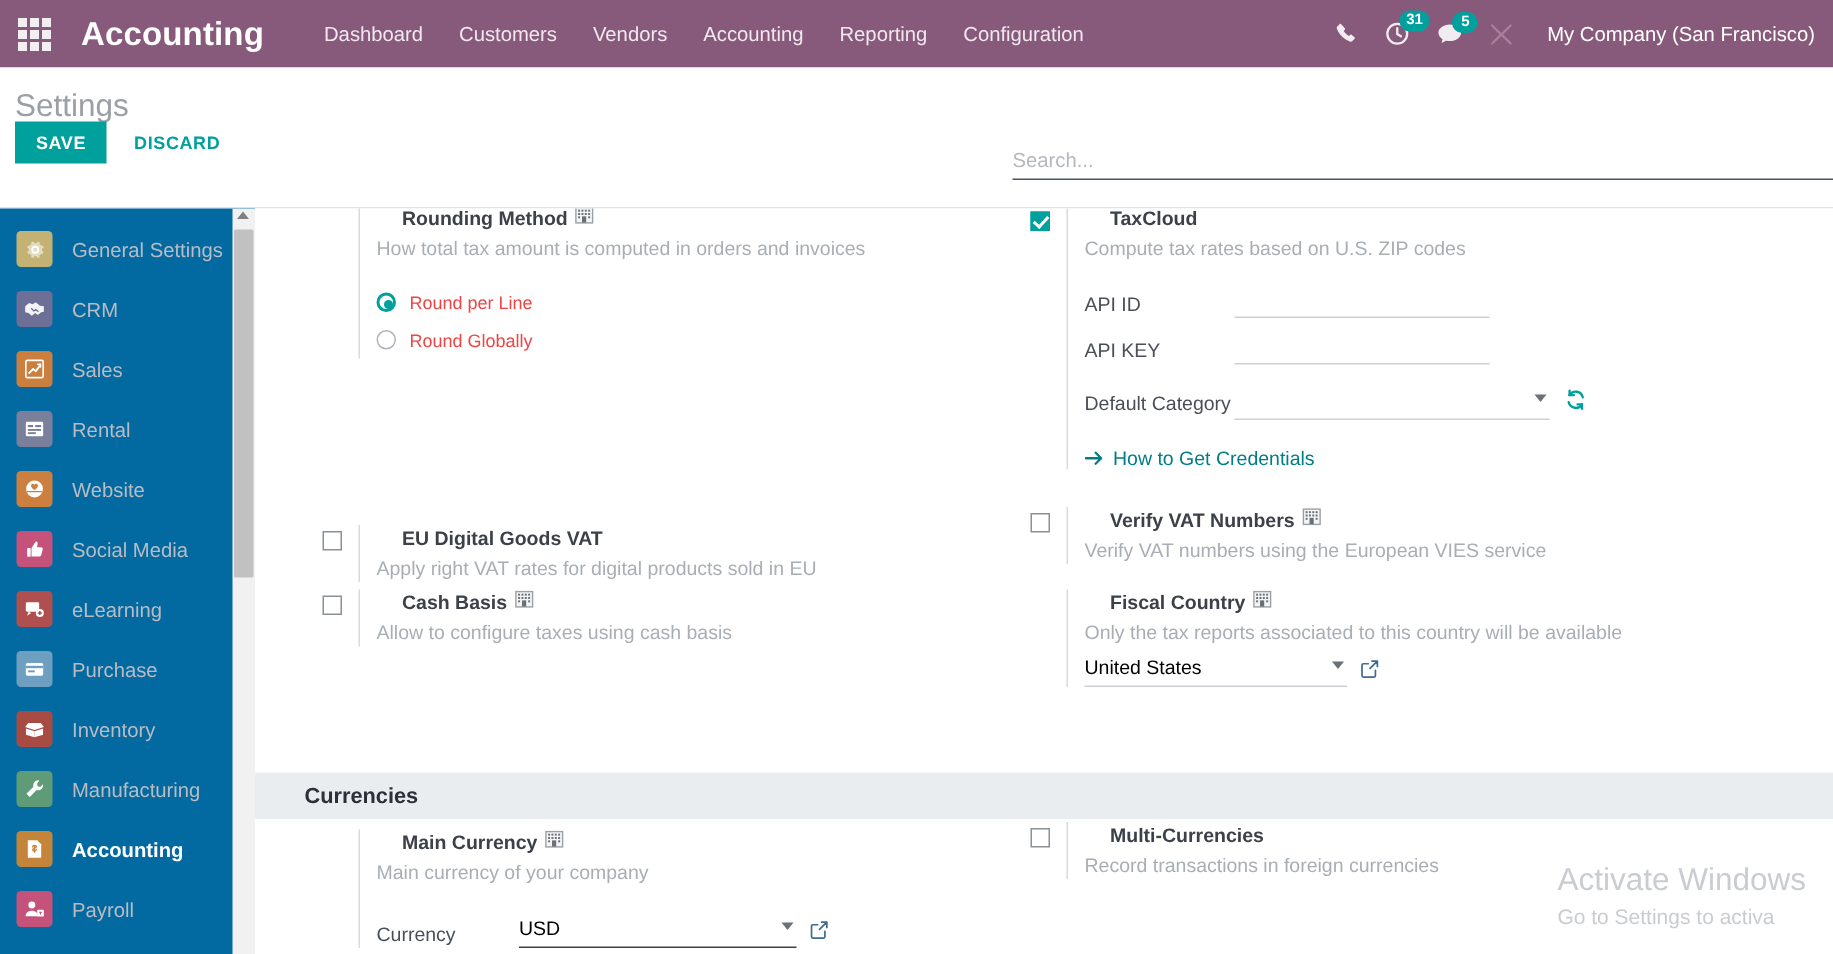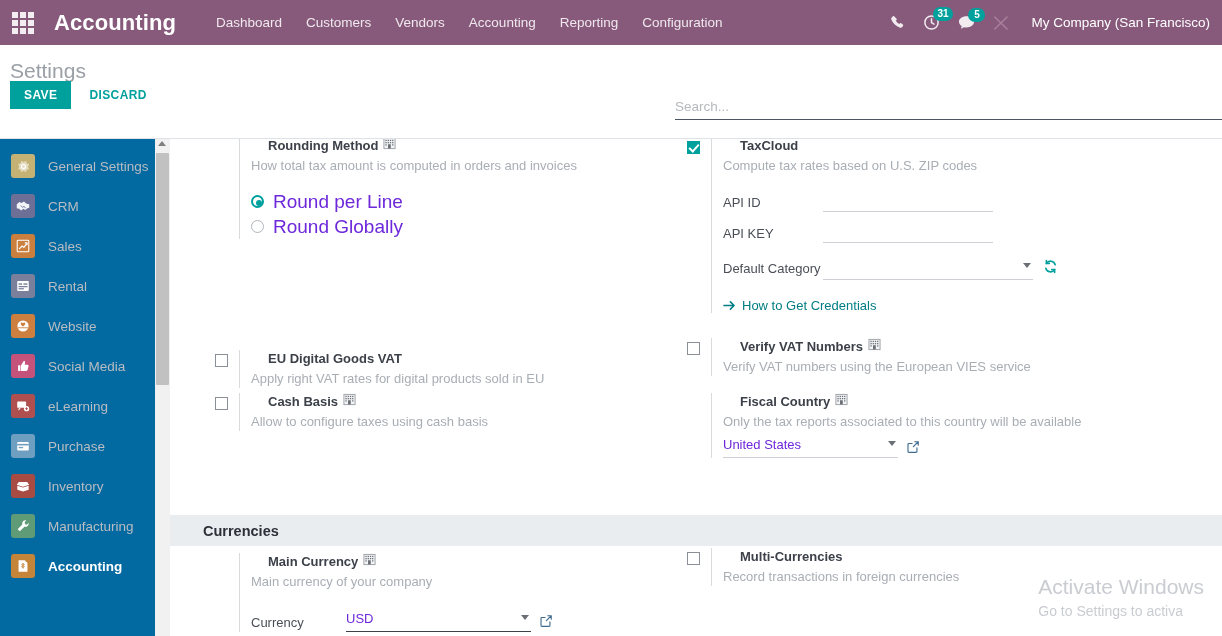--- a/index.html
+++ b/index.html
@@ -296,21 +296,21 @@
   }
   .radio.sel { border: 2px solid #00a09d; }
   .radio.sel::after {
     content: "";
     position: absolute;
     left: 2.5px; top: 2.5px;
     width: 6px; height: 6px;
     border-radius: 50%;
     background: #00a09d;
   }
-  .radio-label { font-size: 19px; color: #6d28d9; }
+  .radio-label { font-size: 12px; color: #ef4444; }
 
   
   .fld-row {
     display: flex;
     align-items: flex-start;
     margin-top: 12px;
   }
   .fld-label {
     font-size: 13px;
     color: #4a4f57;
@@ -337,21 +337,21 @@
   }
   .fld-select .caret {
     position: absolute;
     right: 2px; top: 4px;
     width: 0; height: 0;
     border-left: 4px solid transparent;
     border-right: 4px solid transparent;
     border-top: 5px solid #6b7077;
   }
   .fld-select .val {
-    font-size: 13px; color: #6d28d9;
+    font-size: 13px; color: #000000;
     height: 17px;
   }
   .ext-link { margin-left: 8px; cursor: pointer; display:inline-block; }
   .refresh-ic { margin-left: 10px; cursor: pointer; display:inline-block; }
 
   .arrow-link {
     display: flex; align-items: center; gap: 6px;
     font-size: 13px;
     color: #017e84;
     margin-top: 18px;
@@ -569,20 +569,31 @@
     <div class="side-item active">
       <span class="side-icon" style="background:#c4853b">
         <svg width="16" height="16" viewBox="0 0 18 18" fill="none">
             <path d="M4 2.5h7l3 3v10H4z" fill="#fff"></path>
             <path d="M9 6.5v5M7.6 7.5c0-.7.6-1.1 1.4-1.1s1.4.4 1.4 1-1 1-1.4 1.1-1.4.3-1.4 1 .6 1 1.4 1 1.4-.4 1.4-1.1" stroke="#c4853b" stroke-width="1" stroke-linecap="round"></path>
           </svg>
       </span>
       <span class="side-label">Accounting</span>
     </div>
 
+    <div class="side-item">
+      <span class="side-icon" style="background:#c4527a">
+        <svg width="16" height="16" viewBox="0 0 18 18" fill="#fff">
+            <circle cx="7" cy="6" r="2.6"></circle>
+            <path d="M2.3 14.5c0-2.6 2.1-4.2 4.7-4.2s4.7 1.6 4.7 4.2z"></path>
+            <rect x="11" y="9.5" width="5" height="5.2" rx=".7"></rect>
+            <path d="M13.5 11v2.2M12.6 11.5h1.8" stroke="#c4527a" stroke-width=".9"></path>
+          </svg>
+      </span>
+      <span class="side-label">Payroll</span>
+    </div>
 
     <div class="side-scroll">
       <div class="arrow-up"></div>
       <div class="thumb"></div>
     </div>
   </div>
 
   <div class="settings-main">
 
     <div class="col-left" style="top:-2px;">

